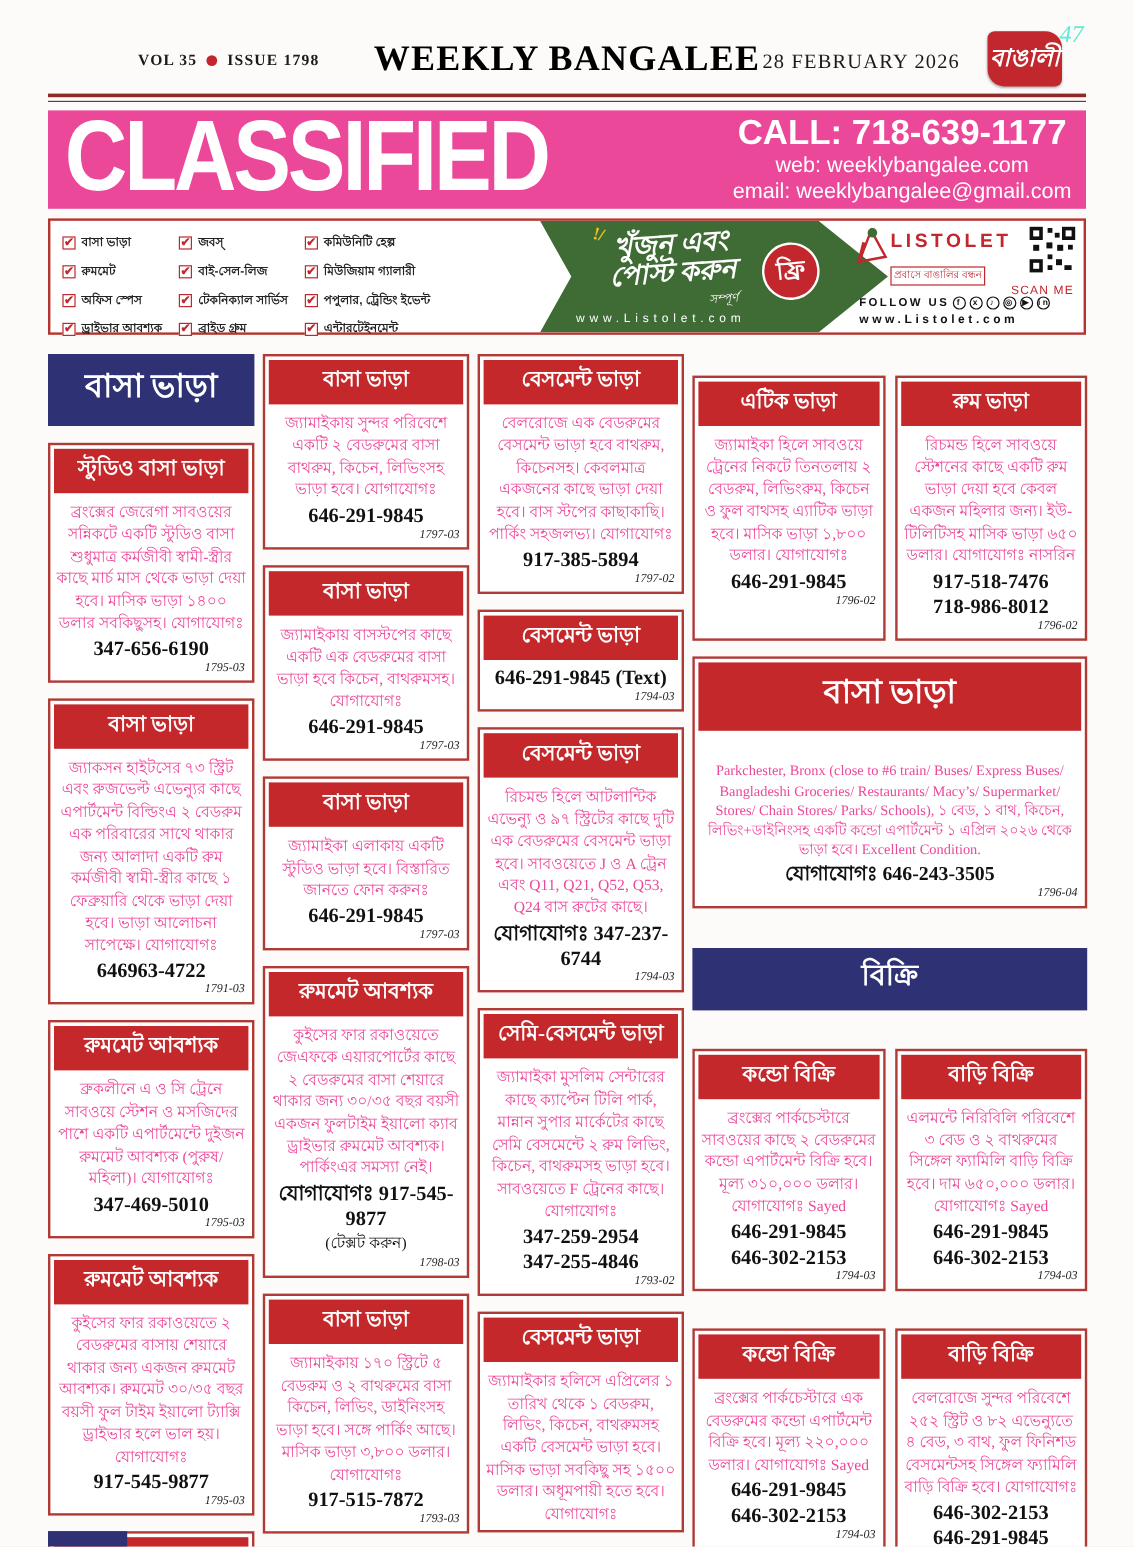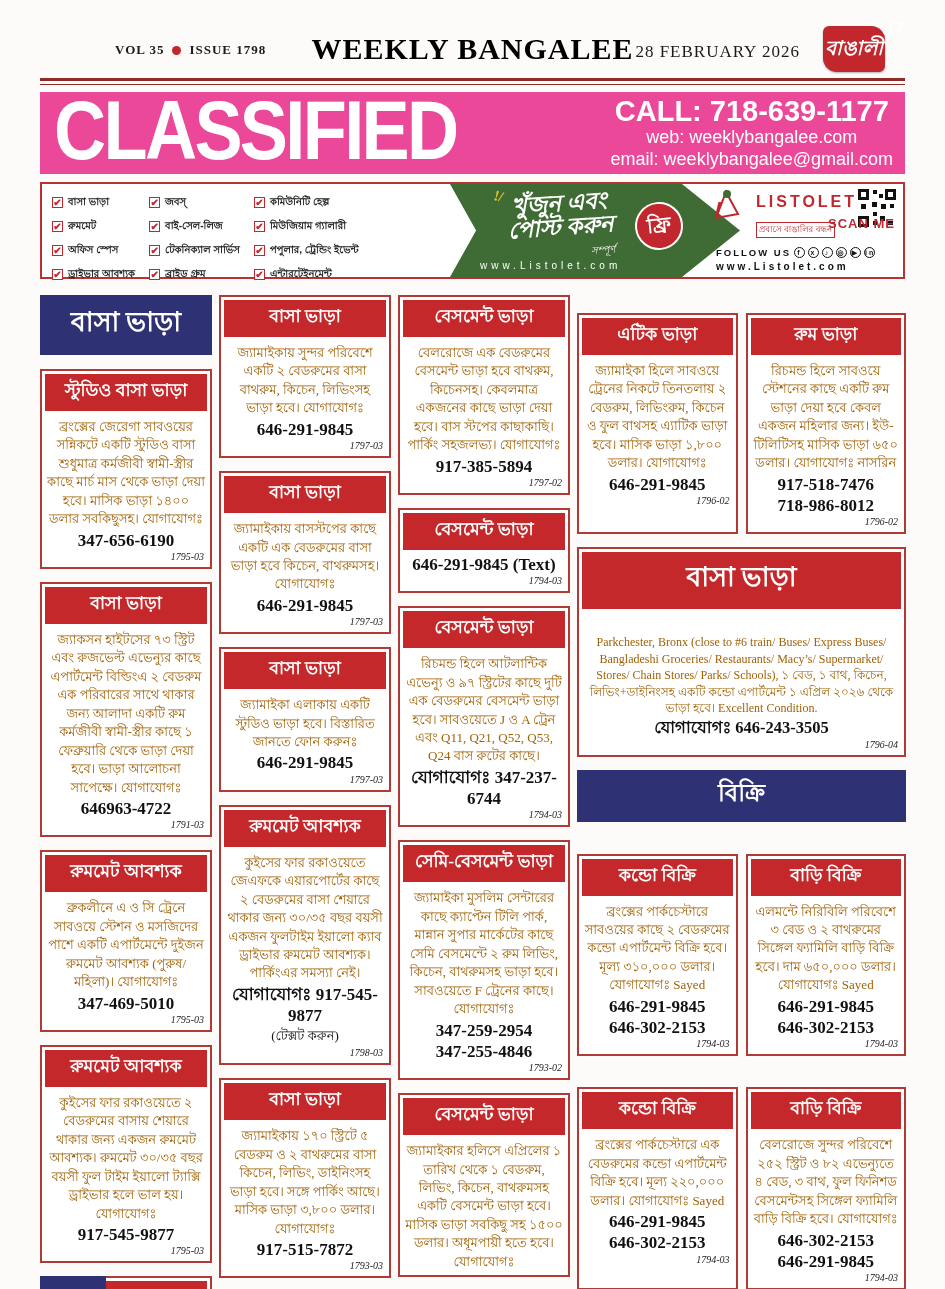--- a/index.html
+++ b/index.html
@@ -11,21 +11,21 @@
   }
   
   .masthead { position:absolute; top:30px; left:40px; right:40px; height:40px; }
   .mast-left { position:absolute; left:75px; top:12px; font-size:13px; letter-spacing:1px; font-weight:bold; color:#1a1a1a; white-space:nowrap;}
   .mast-dot { display:inline-block; width:9px; height:9px; background:#c1272d; border-radius:50%; margin:0 8px 1px 8px; vertical-align:middle;}
   .mast-title { position:absolute; left:0; right:0; top:2px; text-align:center; font-size:30px; font-weight:bold; letter-spacing:1px; color:#000; }
   .mast-date { position:absolute; right:105px; top:12px; font-size:17px; letter-spacing:1px; color:#1a1a1a; white-space:nowrap;}
   .mast-logo { position:absolute; right:20px; top:-4px; width:62px; height:46px; background:#c1272d; border-radius:6px 14px 6px 14px;
                color:#fff; font-weight:bold; font-size:20px; display:flex; align-items:center; justify-content:center; font-style:italic;
                box-shadow:0 1px 2px rgba(0,0,0,.3); }
-  .page-num { position:absolute; right:-18px; top:-8px; font-size:20px; font-weight:normal; color:#ffffff; }
+  .page-num { position:absolute; right:-18px; top:-8px; font-size:20px; font-weight:normal; color:#5eead4; }
   .mast-rule1 { position:absolute; top:78px; left:40px; right:40px; height:3px; background:#8e2a28; }
   .mast-rule2 { position:absolute; top:84px; left:40px; right:40px; height:1px; background:#8e2a28; }
   
   .cls-banner { position:absolute; top:92px; left:40px; right:40px; height:82px; background:#ec4899; }
   .cls-title { position:absolute; left:14px; top:-6px; font-family:"Liberation Sans", sans-serif; font-weight:bold;
                font-size:82px; color:#fff; letter-spacing:-3px; transform:scale(.88,1.02); transform-origin:left top; line-height:88px;}
   .cls-contact { position:absolute; right:12px; top:4px; text-align:center; color:#fff; font-family:"Liberation Sans", sans-serif; }
   .cls-call { font-size:29px; font-weight:bold; letter-spacing:0; line-height:30px; }
   .cls-line { font-size:18px; line-height:22px; font-weight:normal; }
   
@@ -36,40 +36,40 @@
   .chk { width:11px; height:11px; border:1.5px solid #c1272d; color:#c1272d; font-size:10px; line-height:9px; text-align:center; background:#fff; flex:0 0 auto;}
   .green-arrow { position:absolute; left:408px; top:0; width:290px; height:93px; background:#3f6b35;
                  clip-path:polygon(0 0,80% 0,100% 50%,80% 100%,0 100%,9% 50%); color:#fff; }
   .ga-text { position:absolute; left:58px; top:8px; transform:rotate(-4deg); font-weight:bold; font-size:23px; line-height:24px; text-align:center; white-space:nowrap; font-style:italic;}
   .ga-sub { font-size:10px; font-weight:normal; display:block; text-align:right; margin-top:1px;}
   .ga-free { position:absolute; left:185px; top:18px; width:48px; height:48px; background:#c1272d; border-radius:50%;
              display:flex; align-items:center; justify-content:center; font-size:20px; font-weight:bold; transform:rotate(-6deg); border:2px solid #fff;}
   .ga-url { position:absolute; left:30px; bottom:6px; font-family:"Liberation Sans", sans-serif; font-size:10px; letter-spacing:4px; color:#fff;}
   .ga-spark { position:absolute; left:44px; top:4px; color:#e8c32a; font-size:15px; font-weight:bold; transform:rotate(15deg);}
   .lst-right { position:absolute; right:6px; top:4px; width:185px; height:86px; font-family:"Liberation Sans", sans-serif;}
-  .lst-brandrow { display:flex; align-items:flex-start; gap:14px; }
+  .lst-brandrow { display:flex; align-items:flex-start; gap:0; }
   .lst-logoglyph { width:30px; height:34px; flex:0 0 auto;}
   .lst-brandcol { padding-top:6px; }
   .lst-brand { color:#c1272d; font-size:16px; font-weight:bold; letter-spacing:3px; line-height:16px;}
   .lst-brandtag { color:#c1272d; font-size:8.5px; border:1px solid #c1272d; padding:0 2px; margin-top:12px; display:inline-block;}
   .lst-qr { position:absolute; right:0; top:0; width:40px; height:40px; }
-  .lst-scan { position:absolute; right:2px; top:28px; color:#c1272d; font-size:13px; font-weight:bold; letter-spacing:1px;}
+  .lst-scan { position:absolute; right:2px; top:49px; color:#c1272d; font-size:10px; font-weight:normal; letter-spacing:1px;}
   .lst-follow { position:absolute; left:4px; bottom:16px; font-size:9.5px; font-weight:bold; letter-spacing:2px; color:#111; display:flex; align-items:center; gap:3px;}
   .soc { width:11px; height:11px; border:1px solid #111; border-radius:50%; font-size:7px; line-height:10px; text-align:center; color:#111;}
   .lst-url2 { position:absolute; left:4px; bottom:2px; font-size:10px; font-weight:bold; letter-spacing:3px; color:#111;}
   
   .columns { position:absolute; top:295px; left:40px; right:39px; display:flex; gap:7px; align-items:flex-start;}
   .col { flex:0 0 172px; width:172px; display:flex; flex-direction:column; }
   .col-double { flex:1; display:flex; flex-direction:column; }
   .section-head { background:#2e3174; color:#fff; text-align:center; font-weight:bold;
                   font-size:27px; padding:6px 0 9px; margin-bottom:14px; font-family:"Liberation Serif", serif;}
-  .section-head.sale { font-size:24px; padding:4px 0 8px; }
+  .section-head.sale { font-size:24px; padding:4px 0 8px;margin-top:20px; }
   .ad { border:2px solid #b03a36; background:#fff; margin-bottom:13px; padding-bottom:4px;}
   .ad-head { background:#c4282b; color:#fff; text-align:center; font-weight:bold; font-size:17.5px; padding:3px 2px 5px; margin:3px; }
-  .ad-body { font-size:13px; line-height:1.42; text-align:center; padding:4px 5px 0; color:#a16207;}
+  .ad-body { font-size:13px; line-height:1.42; text-align:center; padding:4px 5px 0; color:#ec4899;}
   .ad-phones { font-size:17px; font-weight:bold; text-align:center; padding-top:1px; white-space:pre-line; line-height:1.25;}
   .ad-phones:empty { display:none; }
   .ad-note { font-size:13px; text-align:center; }
   .ad-note:empty { display:none; }
   .ad-ref { font-size:10px; font-style:italic; text-align:right; padding:0 6px 1px; color:#222;}
   .two-up { display:flex; gap:8px; }
   .two-up .ad { flex:1;margin-top:18px; }
   
   .ad.park .ad-head { font-size:27px; padding:4px 2px 8px;}
   .ad.park .ad-body { font-size:12px; line-height:1.38; padding:5px 8px 0;margin-top:20px;}

